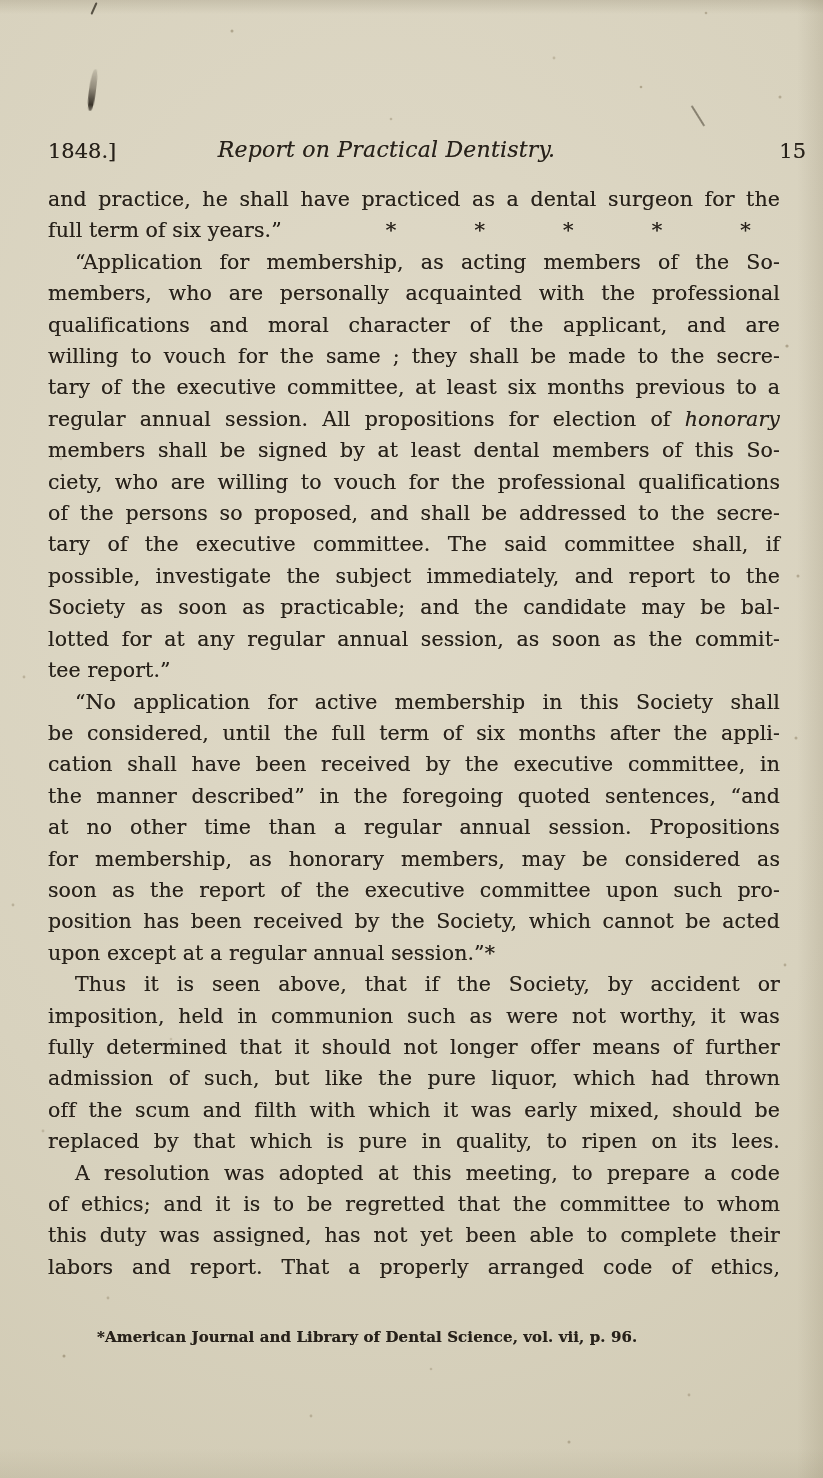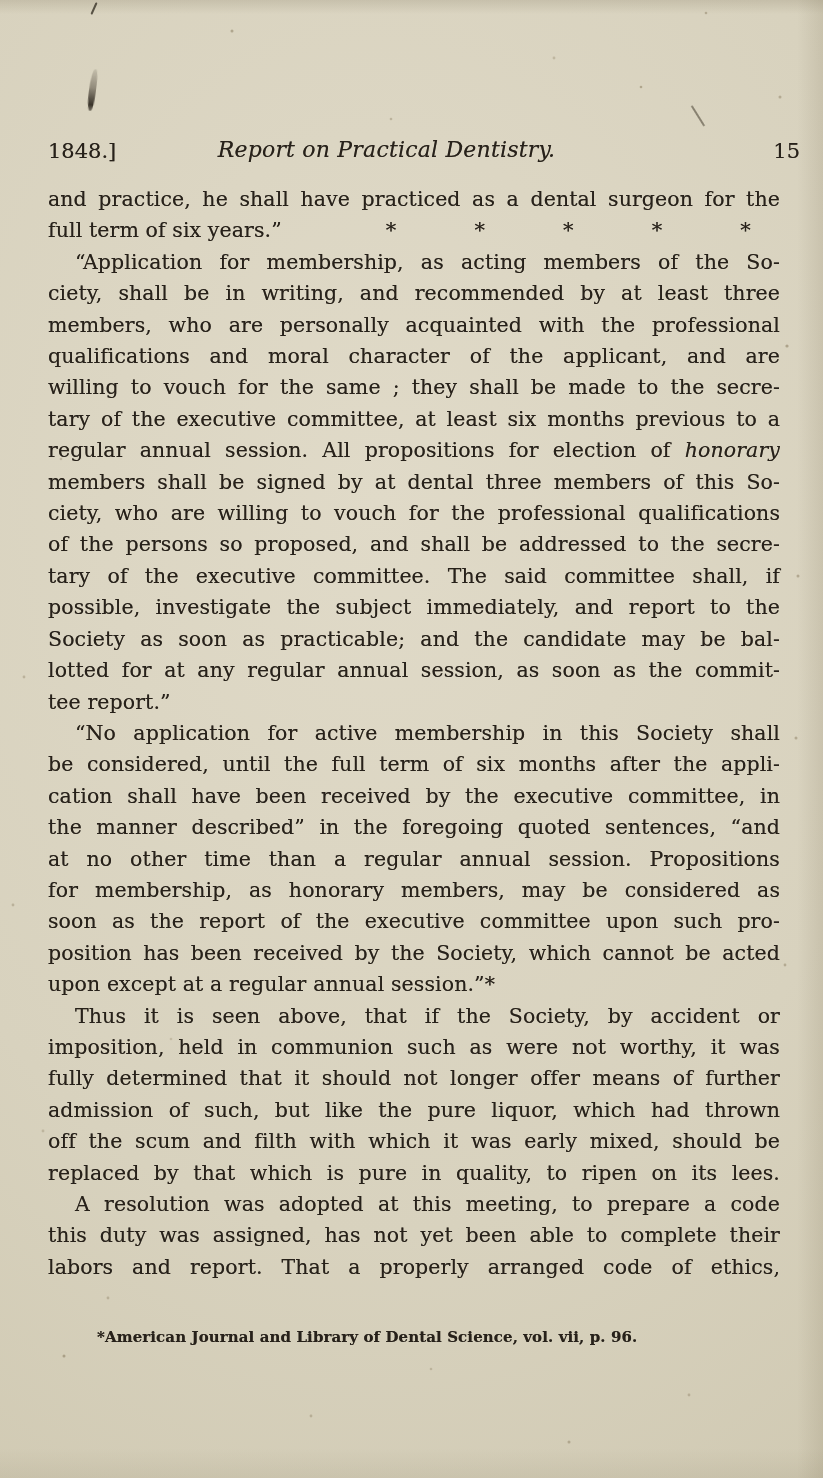--- a/index.html
+++ b/index.html
@@ -44,21 +44,21 @@
     left: 8px;
     top: -1px;
     width: 757px;
     text-align: center;
     font-style: italic;
     font-size: 22px;
     letter-spacing: 0.2px;
   }
   .header .page-num {
     position: absolute;
-    right: 23px;
+    right: 17px;
     top: 0;
   }
 
   
   .body-text {
     position: absolute;
     top: 184px;
     left: 48px;
     width: 732px;
     font-size: 20.5px;
@@ -188,27 +188,26 @@
           <span class="spread-text">full term of six years.”</span>
           <span class="ast">*</span>
           <span class="ast">*</span>
           <span class="ast">*</span>
           <span class="ast">*</span>
           <span class="ast">*</span>
         </div>
       </div>
       <div class="para">
         <div class="line indent">“Application for membership, as acting members of the So-</div>
-        <div class="line">ciety, shall be in writing, and recommended by at least three</div>
         <div class="line">members, who are personally acquainted with the professional</div>
         <div class="line">qualifications and moral character of the applicant, and are</div>
         <div class="line">willing to vouch for the same ; they shall be made to the secre-</div>
         <div class="line">tary of the executive committee, at least six months previous to a</div>
         <div class="line">regular annual session.  All propositions for election of <i>honorary</i></div>
-        <div class="line">members shall be signed by at dental three members of this So-</div>
+        <div class="line">members shall be signed by at least dental members of this So-</div>
         <div class="line">ciety, who are willing to vouch for the professional qualifications</div>
         <div class="line">of the persons so proposed, and shall be addressed to the secre-</div>
         <div class="line">tary of the executive committee.  The said committee shall, if</div>
         <div class="line">possible, investigate the subject immediately, and report to the</div>
         <div class="line">Society as soon as practicable; and the candidate may be bal-</div>
         <div class="line">lotted for at any regular annual session, as soon as the commit-</div>
         <div class="line short">tee report.”</div>
       </div>
       <div class="para">
         <div class="line indent">“No application for active membership in this Society shall</div>
@@ -224,20 +223,21 @@
       <div class="para">
         <div class="line indent">Thus it is seen above, that if the Society, by accident or</div>
         <div class="line">imposition, held in communion such as were not worthy, it was</div>
         <div class="line">fully determined that it should not longer offer means of further</div>
         <div class="line">admission of such, but like the pure liquor, which had thrown</div>
         <div class="line">off the scum and filth with which it was early mixed, should be</div>
         <div class="line">replaced by that which is pure in quality, to ripen on its lees.</div>
       </div>
       <div class="para">
         <div class="line indent">A resolution was adopted at this meeting, to prepare a code</div>
+        <div class="line">of ethics; and it is to be regretted that the committee to whom</div>
         <div class="line">this duty was assigned, has not yet been able to complete their</div>
         <div class="line">labors and report.  That a properly arranged code of ethics,</div>
       </div>
     </div>
 
   <div class="footnote">*American Journal and Library of Dental Science, vol. vii, p. 96.</div>
 
 </div>
 
 </body></html>

